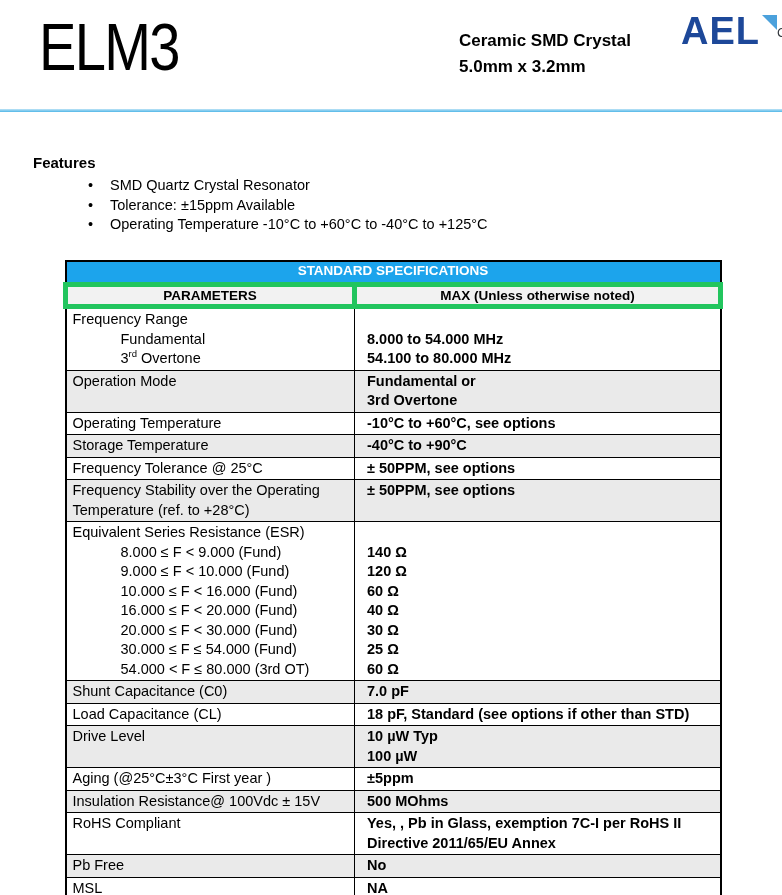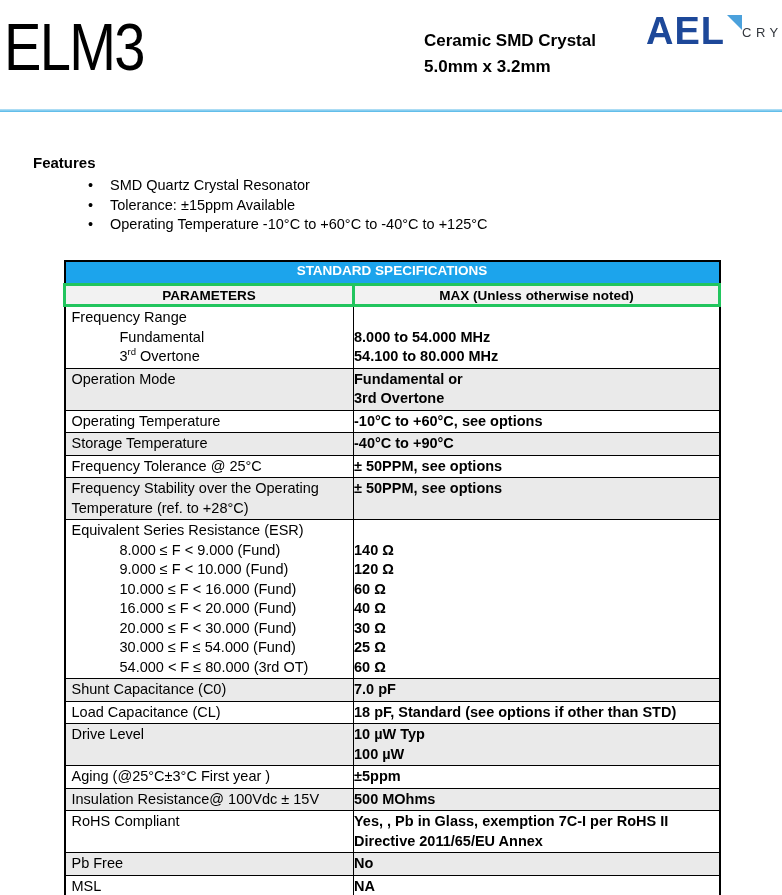--- a/index.html
+++ b/index.html
@@ -2,21 +2,21 @@
 <html style="--title-bg: #1CA4EC; --header-bg: #F2F2F2; --row-shade: #EAEAEA; --logo-blue: #1D4899; --logo-light-blue: #4BA1DC; --abracon-blue: #2456A4; --divider-blue: #4FB6E8;"><head>
 <meta charset="utf-8">
 <style>
   * { margin:0; padding:0; box-sizing:border-box; }
   html,body { background:#fff; }
   body {
     width:782px; height:895px; overflow:hidden; position:relative;
     font-family:"Liberation Sans", sans-serif; color:#000;
   }
   
-  .hdr { position:relative; height:109px; }
+  .hdr { position:relative; height:109px;margin-left:35px; }
   .product {
     position:absolute; left:4px; top:14px;
     font-size:66px; line-height:1; letter-spacing:-2px;
     transform:scaleX(0.85); transform-origin:left top;
   }
   .doc-title {
     position:absolute; left:424px; top:28px;
     font-size:17px; font-weight:bold; line-height:26px;
   }
   .logo {
@@ -52,24 +52,24 @@
     margin:25px 0 0 63px; width:655px; border:2px solid #000;
   }
   col.c1 { width:289px; } col.c2 { width:366px; }
   .t-title {
     background:var(--title-bg,#1CA4EC); color:#fff;
     font-size:13.5px; font-weight:bold; text-align:center;
     height:24px; border:1px solid #000; padding:1px 0;
   }
   th {
     background:var(--header-bg,#F2F2F2); font-size:13.5px; font-weight:bold;
-    text-align:center; height:21px; border:3px solid #22c55e; padding:1px 0;
+    text-align:center; height:21px; border:5px solid #22c55e; padding:1px 0;
   }
   td { border:1px solid #000; vertical-align:top; padding:1px 6px; }
-  td.value { font-weight:bold; padding-left:0; }
+  td.value { font-weight:bold; padding-left:12px; }
   .cl { font-size:14.5px; line-height:19.5px; white-space:nowrap; }
   .cl.ind { padding-left:48px; }
   tr.shaded { background:var(--row-shade,#EAEAEA); }
   sup { font-size:9.5px; vertical-align:super; line-height:0; }
 </style>
 </head>
 <body>
 
 <div class="page">
 

